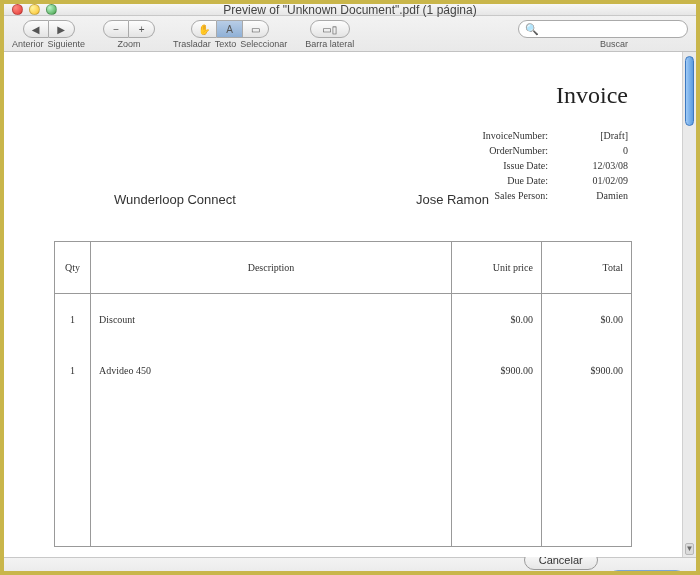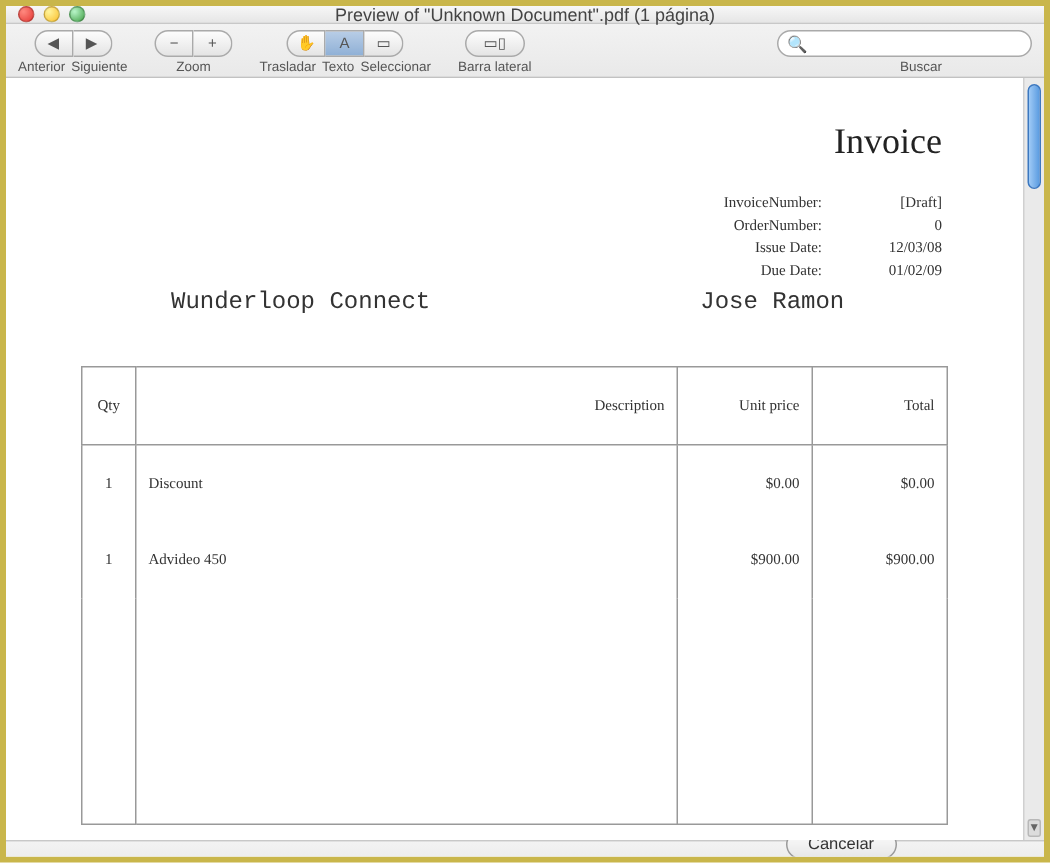--- a/index.html
+++ b/index.html
@@ -29,24 +29,24 @@
     .page { flex: 1; padding: 20px 50px 10px 50px; color: #333; font-size: 11px; overflow: hidden; position: relative; }
     .scrollbar { width: 14px; background: #eaeaea; border-left: 1px solid #d0d0d0; position: relative; }
     .scroll-thumb { position: absolute; top: 4px; left: 2px; right: 2px; height: 70px; background: linear-gradient(90deg,#9fcaf6,#5a9be0); border: 1px solid #3c78c0; border-radius: 6px; }
     .scroll-arrow { position: absolute; bottom: 2px; left: 2px; right: 2px; height: 12px; background: #dcdcdc; border: 1px solid #b8b8b8; border-radius: 2px; display:flex; align-items:center; justify-content:center; font-size:8px; color:#666; }
     .sender { line-height: 1.5; }
     .doc-title { position: absolute; top: 30px; right: 54px; font-size: 24px; font-family: Georgia, serif; color: #222; }
     .meta { position: absolute; top: 76px; right: 54px; text-align: right; font-size: 10px; line-height: 1.5; color: #333; font-family: Georgia, serif; }
     .meta-row { display: flex; justify-content: flex-end; gap: 20px; }
     .meta-row .k { min-width: 80px; text-align: right; }
     .meta-row .v { min-width: 60px; text-align: right; }
-    .parties { display: flex; gap: 180px; padding-top: 120px; padding-left: 60px; font-family: Liberation Mono, monospace; font-size: 16px; }
+    .parties { display: flex; gap: 180px; padding-top: 120px; padding-left: 60px; font-family: Liberation Sans, sans-serif; font-size: 13px; }
     table.inv { width: 100%; border-collapse: collapse; margin-top: 34px; font-family: Georgia, serif; font-size: 10px; }
     table.inv th, table.inv td { border: 1px solid #999; padding: 20px 8px; }
-    table.inv th { font-weight: normal; background: #fff; text-align: right; }
+    table.inv th { font-weight: normal; background: #fff; text-align: center; }
     table.inv th:first-child, table.inv td:first-child { width: 36px; text-align: center; }
     table.inv th:nth-child(3), table.inv td:nth-child(3),
     table.inv th:nth-child(4), table.inv td:nth-child(4) { width: 90px; text-align: right; }
     table.inv tbody tr.spacer td { height: 150px; border-left:1px solid #999; border-right:1px solid #999; border-top:none; border-bottom:1px solid #999; }
     table.inv tbody tr td { border-top: none; border-bottom: none; }
     .footer { height: 26px; display: flex; align-items: center; justify-content: space-between; padding: 0 10px; background: linear-gradient(#f3f3f3, #e5e5e5); border-top: 1px solid #c8c8c8; }
     .footer-left { color: #c0c0c0; font-size: 10px; }
     .btn { height: 20px; padding: 0 14px; border-radius: 12px; border: 1px solid #9a9a9a; background: linear-gradient(#fdfdfd,#e6e6e6); font-size: 11px; color: #333; display: inline-flex; align-items: center; justify-content: center; }
     .btn.primary { background: linear-gradient(#eaf2fc,#cde0f6); border-color: #7aa6d6; margin-top: 20px; }
     .footer-right { display: flex; gap: 10px; }
@@ -138,20 +138,24 @@
             <span class="k">OrderNumber:</span>
             <span class="v">0</span>
           </div>
         <div class="meta-row">
             <span class="k">Issue Date:</span>
             <span class="v">12/03/08</span>
           </div>
         <div class="meta-row">
             <span class="k">Due Date:</span>
             <span class="v">01/02/09</span>
+          </div>
+        <div class="meta-row">
+            <span class="k">Sales Person:</span>
+            <span class="v">Damien</span>
           </div>
       </div>
 
       <div class="parties">
         <div>Wunderloop Connect</div>
         <div>Jose Ramon</div>
       </div>
 
       <table class="inv">
         <thead>

